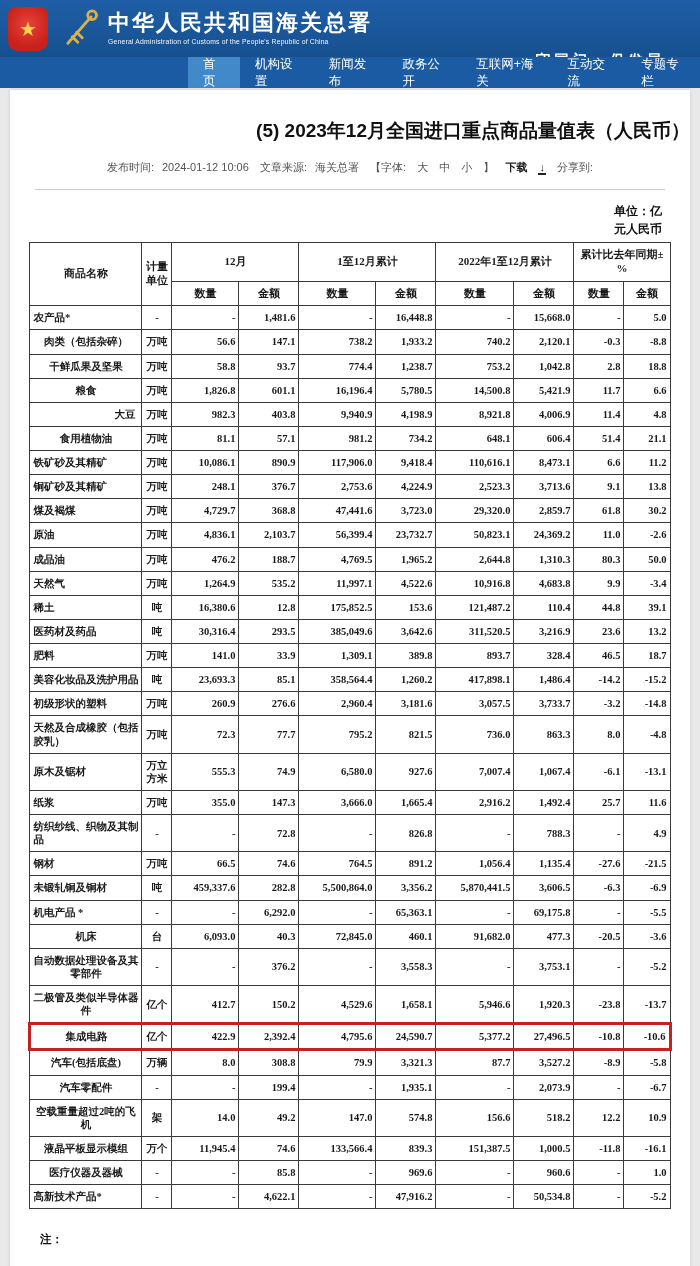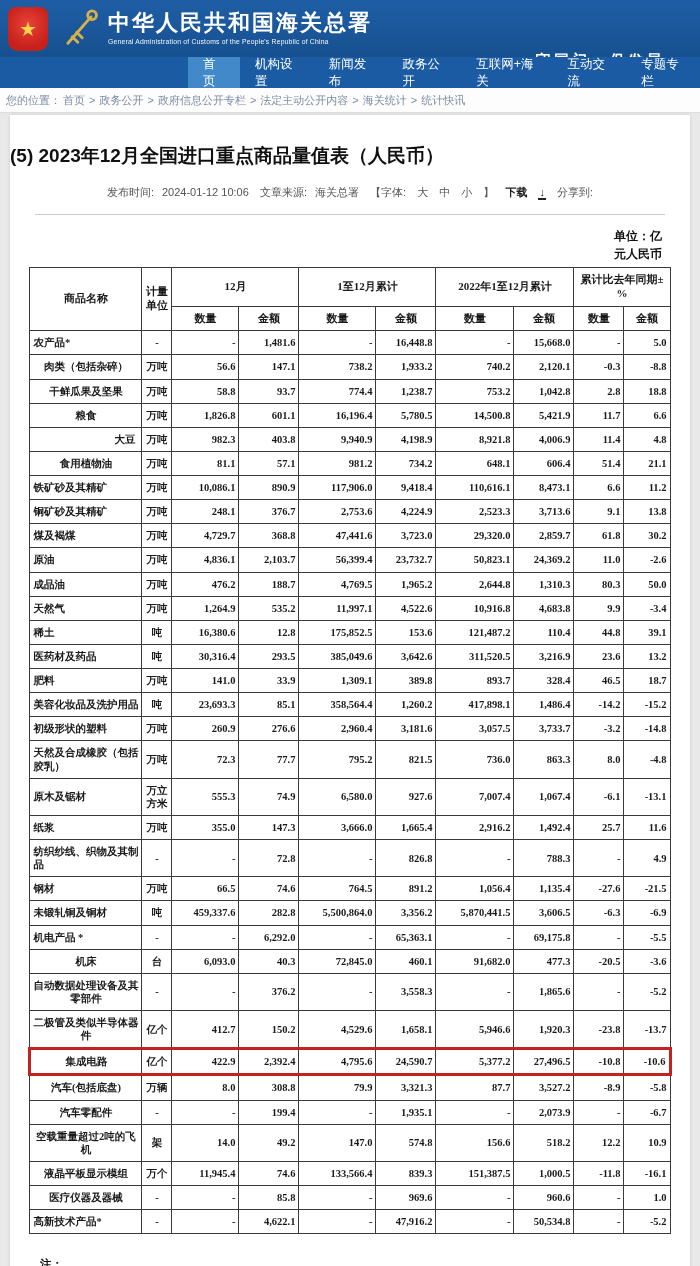--- a/index.html
+++ b/index.html
@@ -22,21 +22,21 @@
   .nav-item { color:#fff; font-size:12.5px; display:flex; align-items:center; padding:0 15px; cursor:pointer; }
   .nav-item.active { background:#4189c9; }
 
   
   .crumbbar { background:#fdfdfd; height:25px; display:flex; align-items:center; padding-left:6px; font-size:11px; color:#7b8ba1; border-bottom:1px solid #ddd; }
   .crumbbar a { color:#7b8ba1; text-decoration:none; margin:0 2px; cursor:pointer; }
   .crumb-sep { margin:0 2px; }
 
   
   .content { background:#fff; margin:2px 10px 0 10px; padding:28px 0 20px 0; position:relative; min-height:1140px; box-shadow:0 0 3px rgba(0,0,0,.15); }
-  .art-title { text-align:left; font-size:19px; font-weight:bold; color:#111; font-family:"Liberation Sans",sans-serif; }
+  .art-title { text-align:right; font-size:19px; font-weight:bold; color:#111; font-family:"Liberation Sans",sans-serif; }
   .meta { text-align:center; margin-top:16px; font-size:11px; color:#555; }
   .meta span { margin:12px 4px;text-align:right; }
   .meta .dl { font-weight:bold; color:#222; cursor:pointer; }
   .meta .dlicon { color:#222; border-bottom:2px solid #222; padding:0 1px; cursor:pointer; }
   .meta .fbtn { cursor:pointer; }
   .meta-hr { border:none; border-top:1px solid #ccc; margin:14px 25px 0 25px; }
   .unitnote { width:50px; margin:12px 28px 4px auto; font-size:12px; font-weight:bold; color:#111; text-align:right; line-height:1.5; font-family:"Liberation Serif",serif; }
 
   
   table.main { border-collapse:collapse; table-layout:fixed; width:640px; margin:0 auto; font-family:"Liberation Serif",serif; font-size:10.5px; color:#1a1a1a; font-weight:600; }
@@ -84,24 +84,20 @@
   <div class="nav" id="nav">
       <div class="nav-item active">首页</div>
       <div class="nav-item">机构设置</div>
       <div class="nav-item">新闻发布</div>
       <div class="nav-item">政务公开</div>
       <div class="nav-item">互联网+海关</div>
       <div class="nav-item">互动交流</div>
       <div class="nav-item">专题专栏</div>
     </div>
 
-  <div class="crumbbar">
-    <span>您的位置：</span>
-    <span id="crumbs"><a>首页</a><span class="crumb-sep">&gt;</span><a>政务公开</a><span class="crumb-sep">&gt;</span><a>政府信息公开专栏</a><span class="crumb-sep">&gt;</span><a>法定主动公开内容</a><span class="crumb-sep">&gt;</span><a>海关统计</a><span class="crumb-sep">&gt;</span><a>统计快讯</a></span>
-  </div>
 
   <div class="content">
     <div class="art-title">(5) 2023年12月全国进口重点商品量值表（人民币）</div>
 
     <div class="meta">
       <span>发布时间:</span><span>2024-01-12 10:06</span>
       <span>文章来源:</span><span>海关总署</span>
       <span>【字体:</span>
       <span class="fbtn">大</span>
       <span class="fbtn">中</span>
@@ -450,21 +446,21 @@
             <td class="cnum">-3.6</td>
           </tr>
           <tr>
             <td class="cname ind1">自动数据处理设备及其零部件</td>
             <td class="cunit">-</td>
             <td class="cnum">-</td>
             <td class="cnum">376.2</td>
             <td class="cnum">-</td>
             <td class="cnum">3,558.3</td>
             <td class="cnum">-</td>
-            <td class="cnum">1,865.6</td>
+            <td class="cnum">3,753.1</td>
             <td class="cnum">-</td>
             <td class="cnum">-5.2</td>
           </tr>
           <tr>
             <td class="cname ind1">二极管及类似半导体器件</td>
             <td class="cunit">亿个</td>
             <td class="cnum">412.7</td>
             <td class="cnum">150.2</td>
             <td class="cnum">4,529.6</td>
             <td class="cnum">1,658.1</td>

